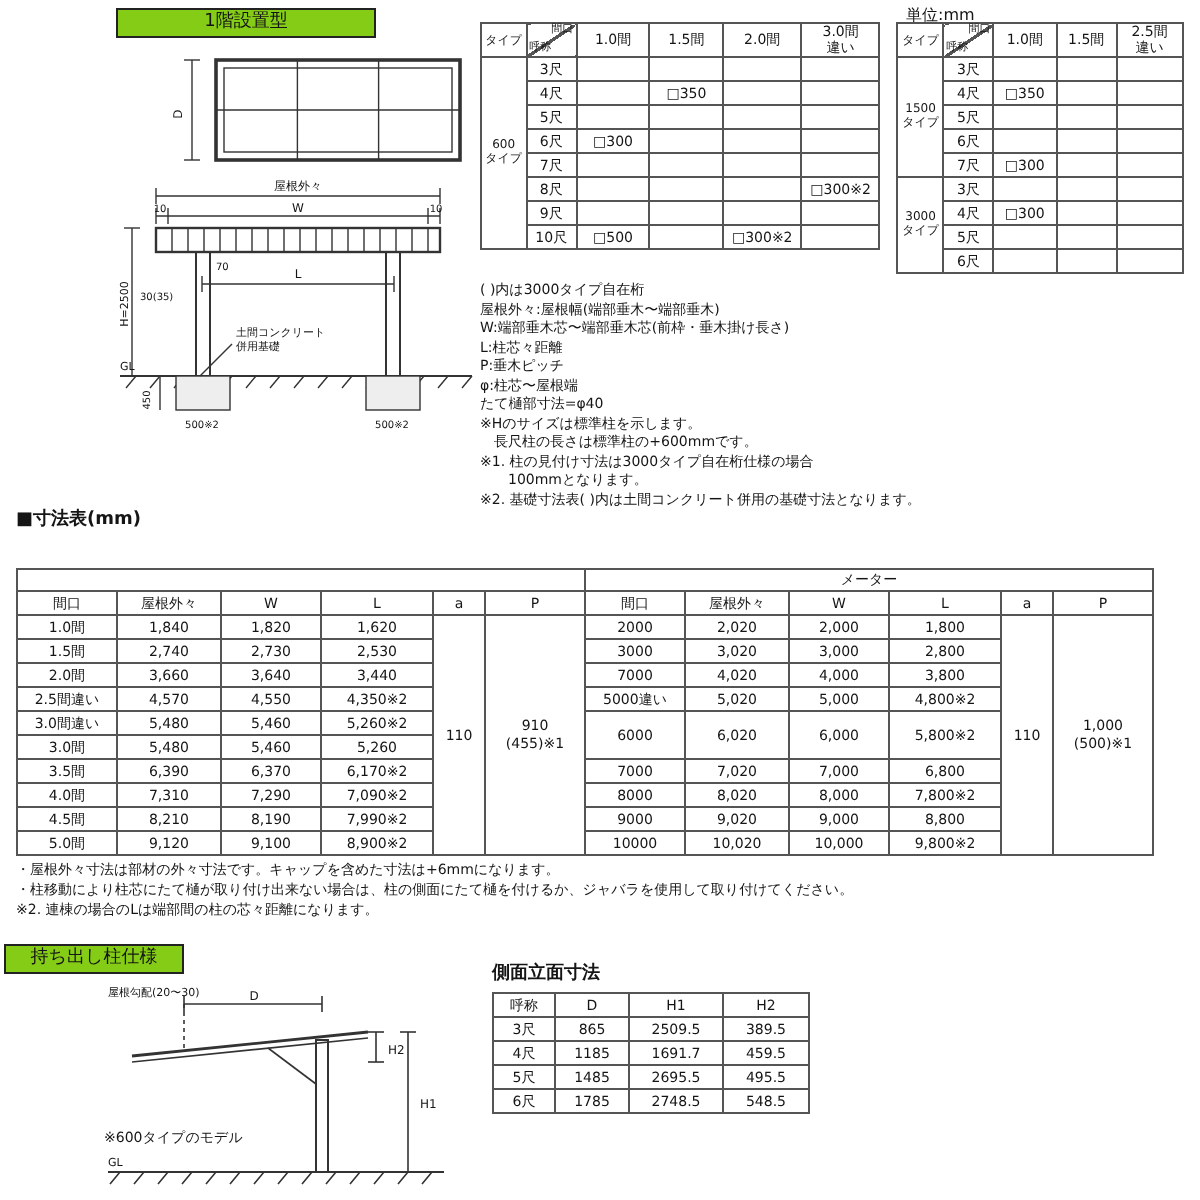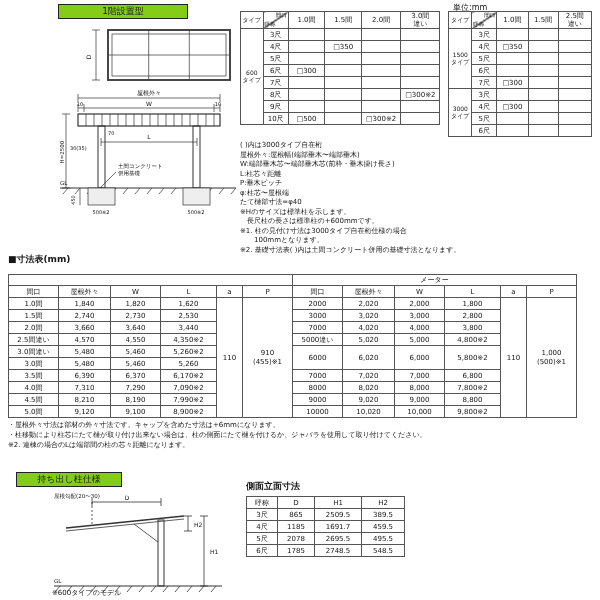--- a/index.html
+++ b/index.html
@@ -254,21 +254,21 @@
     <div>※Hのサイズは標準柱を示します。</div>
     <div>　長尺柱の長さは標準柱の+600mmです。</div>
     <div>※1. 柱の見付け寸法は3000タイプ自在桁仕様の場合</div>
     <div>　　100mmとなります。</div>
     <div>※2. 基礎寸法表( )内は土間コンクリート併用の基礎寸法となります。</div>
   </div>
 </div>
 
 <div class="abs" style="left:8px;top:253px;width:584px">
   <div class="title">■寸法表(mm)</div>
-  <table style="margin-top:8px">
+  <table style="margin-top:18px">
     <colgroup>
       <col style="width:50px">
         <col style="width:52px">
         <col style="width:50px">
         <col style="width:56px">
         <col style="width:26px">
         <col style="width:50px">
       <col style="width:50px">
         <col style="width:52px">
         <col style="width:50px">
@@ -399,21 +399,21 @@
         </tr>
   </tbody>
     </table>
   <div class="notes">
     <div>・屋根外々寸法は部材の外々寸法です。キャップを含めた寸法は+6mmになります。</div>
     <div>・柱移動により柱芯にたて樋が取り付け出来ない場合は、柱の側面にたて樋を付けるか、ジャバラを使用して取り付けてください。</div>
     <div>※2. 連棟の場合のLは端部間の柱の芯々距離になります。</div>
   </div>
 </div>
 
-<div class="abs boxlabel" style="left:16px;top:472px;width:106px">
+<div class="abs boxlabel" style="left:2px;top:472px;width:90px">
   <span>持ち出し柱仕様</span>
 </div>
 
 <svg class="abs" style="left:52px;top:490px" width="180" height="108" viewBox="0 0 180 108">
   <g stroke="#333" fill="none" stroke-width="0.8">
     <line x1="14" y1="38" x2="132" y2="26" stroke-width="1.4"></line>
     <line x1="14" y1="41" x2="132" y2="29"></line>
     <rect x="106" y="30" width="6" height="66" stroke-width="1"></rect>
     <line x1="106" y1="52" x2="82" y2="34"></line>
     <line x1="40" y1="12" x2="109" y2="12"></line>
@@ -455,27 +455,27 @@
           <td>389.5</td>
         </tr>
     <tr>
           <td>4尺</td>
           <td>1185</td>
           <td>1691.7</td>
           <td>459.5</td>
         </tr>
     <tr>
           <td>5尺</td>
-          <td>2078</td>
+          <td>1485</td>
           <td>2695.5</td>
           <td>495.5</td>
         </tr>
     <tr>
           <td>6尺</td>
           <td>1785</td>
           <td>2748.5</td>
           <td>548.5</td>
         </tr>
   </tbody>
     </table>
 </div>
 
-<div class="abs bottom-note" style="left:52px;top:588px">※600タイプのモデル</div>
+<div class="abs bottom-note" style="left:52px;top:564px">※600タイプのモデル</div>
 
 </body></html>

